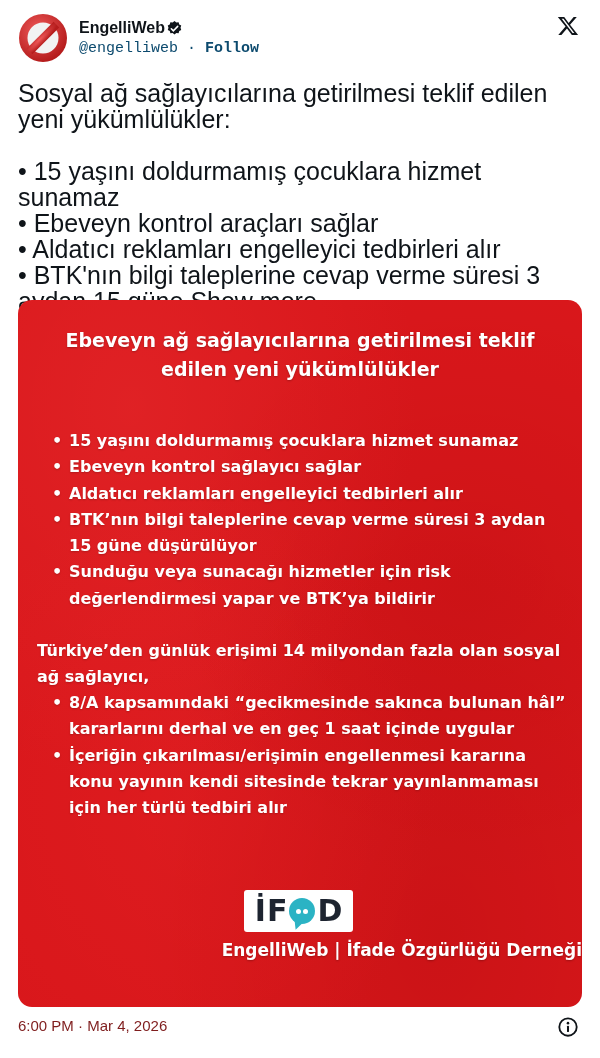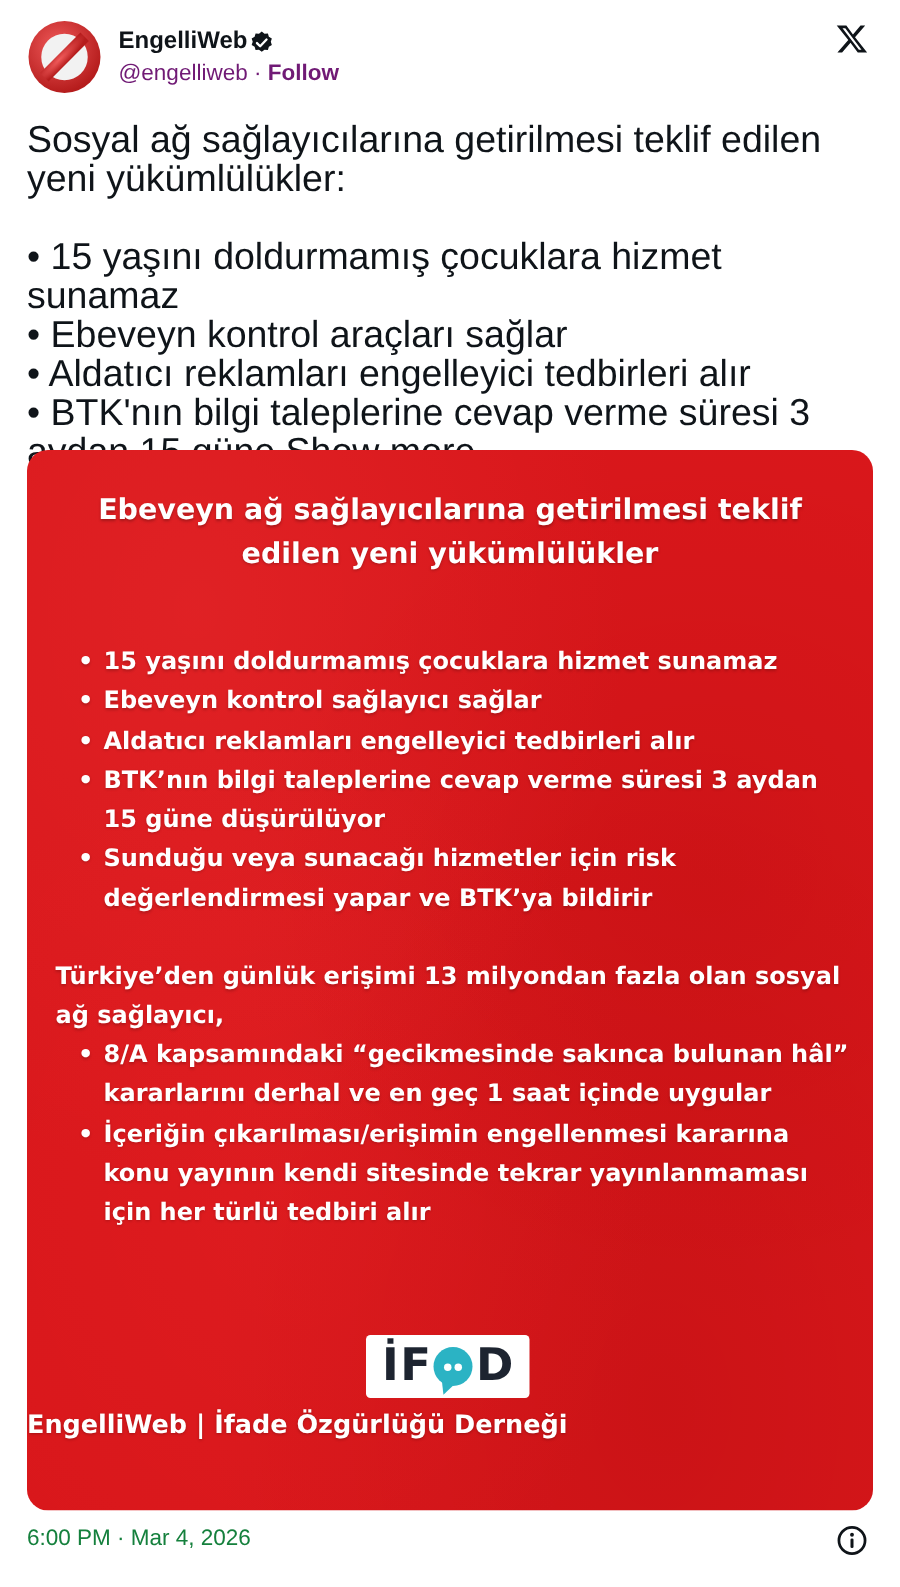--- a/index.html
+++ b/index.html
@@ -5,21 +5,21 @@
     * { box-sizing: border-box; margin: 0; padding: 0; }
     html, body { width: 600px; height: 1058px; background: #ffffff; overflow: hidden; }
     body { font-family: "Liberation Sans", "DejaVu Sans", sans-serif; color: #0f1419; position: relative; }
 
     .header { position: absolute; left: 18px; top: 13px; width: 564px; height: 50px; }
     .avatar { position: absolute; left: 0; top: 0; width: 50px; height: 50px; }
     .user { position: absolute; left: 61px; top: 4px; }
     .name-row { display: flex; align-items: center; gap: 1px; height: 22px; }
     .name { font-size: 16px; font-weight: bold; color: #0f1419; }
     .verified { width: 17px; height: 17px; display: inline-block; }
-    .handle-row { font-size: 15px; color: #701a75; margin-top: 1px; }
+    .handle-row { font-size: 15px; color: #0c4a6e; margin-top: 1px; font-family: Liberation Mono, monospace; }
     .handle-row .follow { font-weight: bold; }
     .x-logo { position: absolute; right: 2px; top: 2px; width: 24px; height: 22px; }
 
     .tweet-text { position: absolute; left: 18px; top: 80px; width: 564px; font-size: 25px; line-height: 26px; color: #0f1419; }
     .tweet-text p { margin: 0; }
     .tweet-text .blank { height: 26px; }
     .show-more { color: #0f1419; cursor: pointer; }
 
     .media { position: absolute; left: 18px; top: 300px; width: 564px; height: 707px; border-radius: 14px; overflow: hidden;
       background:
@@ -41,23 +41,23 @@
     .media-sublist .li { display: flex; }
     .media-sublist .bullet { width: 17px; flex: none; }
 
     .ifod-logo { position: absolute; left: 226px; top: 590px; width: 109px; height: 42px; background: #ffffff; border-radius: 3px; display: flex; align-items: center; justify-content: center; gap: 1px; }
     .ifod-logo .ltr { font-family: "DejaVu Sans", sans-serif; font-weight: bold; font-size: 30px; color: #1d2430; line-height: 1; }
     .ifod-bubble { width: 26px; height: 26px; border-radius: 50%; background: #2bb3c4; position: relative; display: inline-block; margin: 0 1px; }
     .ifod-bubble::before, .ifod-bubble::after { content: ""; position: absolute; top: 11px; width: 5px; height: 5px; border-radius: 50%; background: #ffffff; }
     .ifod-bubble::before { left: 7px; }
     .ifod-bubble::after { left: 14px; }
     .ifod-tail { position: absolute; left: 4px; bottom: -6px; width: 0; height: 0; border-left: 4px solid transparent; border-right: 4px solid transparent; border-top: 8px solid #2bb3c4; transform: rotate(20deg); }
-    .media-footer { position: absolute; left: 0; top: 640px; width: 564px; text-align: left; font-size: 17px; text-shadow: 0 1px 2px rgba(0,0,0,0.25); }
+    .media-footer { position: absolute; left: 0; top: 640px; width: 564px; text-align: right; font-size: 17px; text-shadow: 0 1px 2px rgba(0,0,0,0.25); }
 
-    .timestamp { position: absolute; left: 18px; top: 1017px; font-size: 15px; color: #15803d; }
+    .timestamp { position: absolute; left: 18px; top: 1017px; font-size: 15px; color: #7f1d1d; }
     .info-icon { position: absolute; left: 557px; top: 1016px; width: 22px; height: 22px; }
   </style>
 </head>
 <body>
 
 <div class="header">
   <svg class="avatar" viewBox="0 0 50 50">
     <defs>
       <radialGradient id="rg" cx="40%" cy="35%" r="65%">
         <stop offset="0%" stop-color="#f05a5a"></stop>
@@ -116,21 +116,21 @@
     <div class="li">
         <span class="bullet">•</span>
         <span>BTK’nın bilgi taleplerine cevap verme süresi 3 aydan 15 güne düşürülüyor</span>
       </div>
     <div class="li">
         <span class="bullet">•</span>
         <span>Sunduğu veya sunacağı hizmetler için risk değerlendirmesi yapar ve BTK’ya bildirir</span>
       </div>
   </div>
 
-  <div class="media-para">Türkiye’den günlük erişimi 13 milyondan fazla olan sosyal ağ sağlayıcı,</div>
+  <div class="media-para">Türkiye’den günlük erişimi 14 milyondan fazla olan sosyal ağ sağlayıcı,</div>
 
   <div class="media-sublist">
     <div class="li">
         <span class="bullet">•</span>
         <span>8/A kapsamındaki “gecikmesinde sakınca bulunan hâl” kararlarını derhal ve en geç 1 saat içinde uygular</span>
       </div>
     <div class="li">
         <span class="bullet">•</span>
         <span>İçeriğin çıkarılması/erişimin engellenmesi kararına konu yayının kendi sitesinde tekrar yayınlanmaması için her türlü tedbiri alır</span>
       </div>

